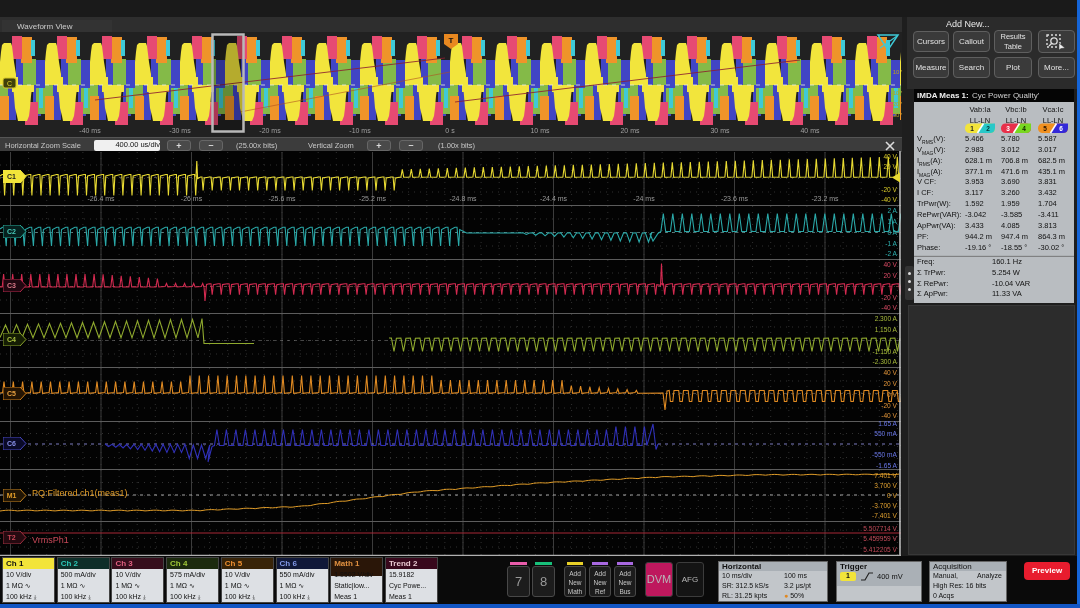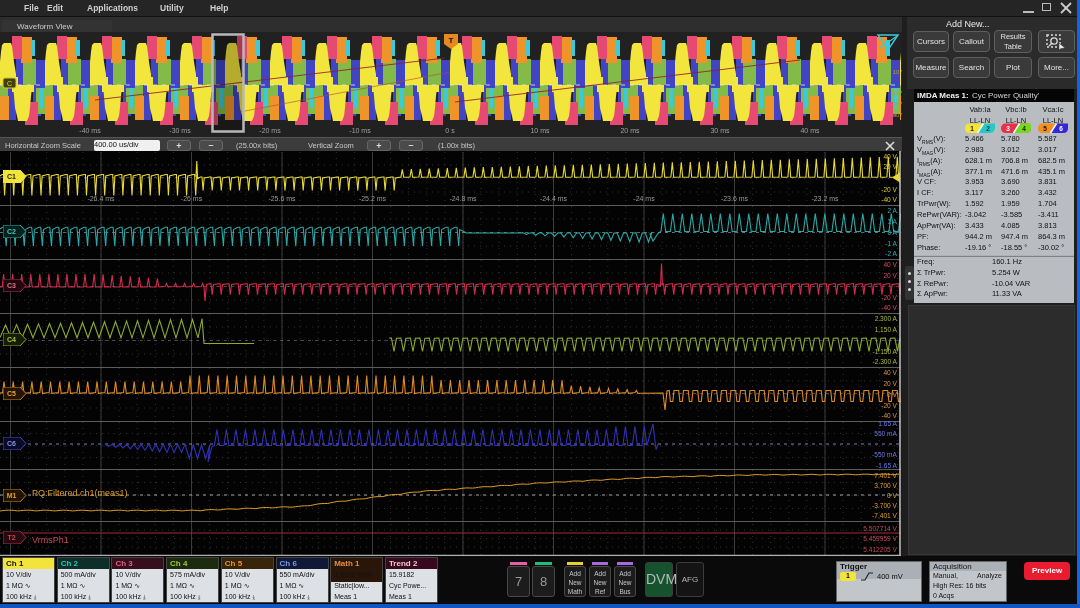--- a/index.html
+++ b/index.html
@@ -1,32 +1,19 @@
 <!DOCTYPE html>
 <html><head><meta charset="utf-8"><style>
 *{margin:0;padding:0;box-sizing:border-box}
 html,body{width:1080px;height:608px;overflow:hidden;background:#1a1a1a;font-family:"Liberation Sans",sans-serif}
 .abs{position:absolute}
 .btn{position:absolute;background:#3a3a3a;border:1px solid #5f5f5f;border-radius:4px;color:#e2e2e2;text-align:center;font-size:8px}
 .tinybtn{position:absolute;background:#4a4a4a;border:1px solid #666;border-radius:3px;color:#ddd;text-align:center;font-weight:bold}
 </style></head><body>
 <div class="abs" style="left:0;top:0;width:1080px;height:608px;background:#1a1a1a">
-<div class="abs" style="left:0;top:0;width:1080px;height:17px;background:#252525;border-bottom:1px solid #111">
-      <span class="abs" style="left:24px;top:3px;font-size:8.5px;color:#cfcfcf;font-weight:bold">File</span>
-      <span class="abs" style="left:47px;top:3px;font-size:8.5px;color:#cfcfcf;font-weight:bold">Edit</span>
-      <span class="abs" style="left:87px;top:3px;font-size:8.5px;color:#cfcfcf;font-weight:bold">Applications</span>
-      <span class="abs" style="left:160px;top:3px;font-size:8.5px;color:#cfcfcf;font-weight:bold">Utility</span>
-      <span class="abs" style="left:210px;top:3px;font-size:8.5px;color:#cfcfcf;font-weight:bold">Help</span>
-      <span class="abs" style="left:1023px;top:2px;width:11px;height:11px;border-bottom:2px solid #bbb"></span>
-      <span class="abs" style="left:1042px;top:3px;width:9px;height:8px;border:1.5px solid #bbb"></span>
-      <svg class="abs" style="left:1060px;top:2px" width="12" height="12">
-        <line x1="1" y1="1" x2="11" y2="11" stroke="#ccc" stroke-width="1.8"></line>
-        <line x1="11" y1="1" x2="1" y2="11" stroke="#ccc" stroke-width="1.8"></line>
-      </svg>
-    </div>
     <div class="abs" style="left:0;top:17px;width:908px;height:15px;background:#2e2e2e">
       <div class="abs" style="left:2px;top:3px;width:110px;height:14px;background:#333333">
         <span style="position:absolute;left:15px;top:2px;font-size:8px;color:#cccccc">Waveform View</span>
       </div>
     </div>
     <svg width="908" height="105" viewBox="0 0 908 105" style="position:absolute;left:0;top:32px">
       <rect width="908" height="105" fill="#212121"></rect>
       <defs>
         <pattern id="ov" x="0" y="0" width="45" height="105" patternUnits="userSpaceOnUse">
           <rect x="16" y="26" width="8" height="32" fill="#4145c5"></rect>
@@ -70,21 +57,21 @@
       <line x1="880" y1="16" x2="897" y2="4" stroke="#3ec9d6" stroke-width="1.2"></line>
       <text x="905" y="42" font-size="6" fill="#b8a020" text-anchor="end" font-family="Liberation Sans, sans-serif">10 V</text>
       <text x="905" y="63" font-size="6" fill="#b8a020" text-anchor="end" font-family="Liberation Sans, sans-serif">-10 V</text>
       <text x="905" y="74" font-size="6" fill="#b8a020" text-anchor="end" font-family="Liberation Sans, sans-serif">-20 V</text>
       <text x="905" y="85" font-size="6" fill="#b8a020" text-anchor="end" font-family="Liberation Sans, sans-serif">-30 V</text>
       <rect x="3" y="46" width="13" height="10" fill="#40400a" stroke="#d8c828" rx="2"></rect>
       <text x="9.5" y="54" font-size="7" fill="#e8d830" text-anchor="middle" font-family="Liberation Sans, sans-serif">C</text>
     </svg>
     <div class="abs" style="left:0;top:137px;width:908px;height:15px;background:#3c3c3c;border-top:1px solid #555">
       <span class="abs" style="left:5px;top:3px;font-size:7.5px;color:#c8c8c8">Horizontal Zoom Scale</span>
-      <span class="abs" style="left:94px;top:1.5px;width:66px;height:11px;background:#f0f0f0;color:#111;font-size:7.5px;text-align:left;border-radius:2px">400.00 us/div</span>
+      <span class="abs" style="left:94px;top:1.5px;width:66px;height:11px;background:#f0f0f0;color:#111;font-size:7.5px;text-align:right;border-radius:2px">400.00 us/div</span>
       <span class="tinybtn" style="left:167px;top:1.5px;width:24px;height:11px;font-size:9px;line-height:10px">+</span>
       <span class="tinybtn" style="left:199px;top:1.5px;width:24px;height:11px;font-size:9px;line-height:9px">–</span>
       <span class="abs" style="left:236px;top:3px;font-size:7.5px;color:#c8c8c8">(25.00x bits)</span>
       <span class="abs" style="left:308px;top:3px;font-size:7.5px;color:#c8c8c8">Vertical Zoom</span>
       <span class="tinybtn" style="left:367px;top:1.5px;width:24px;height:11px;font-size:9px;line-height:10px">+</span>
       <span class="tinybtn" style="left:399px;top:1.5px;width:24px;height:11px;font-size:9px;line-height:9px">–</span>
       <span class="abs" style="left:438px;top:3px;font-size:7.5px;color:#c8c8c8">(1.00x bits)</span>
       <svg class="abs" style="left:884px;top:2px" width="12" height="12">
         <line x1="2" y1="2" x2="10" y2="10" stroke="#ddd" stroke-width="1.6"></line>
         <line x1="10" y1="2" x2="2" y2="10" stroke="#ddd" stroke-width="1.6"></line>
@@ -427,21 +414,21 @@
     </div>
     <div class="abs" style="left:275.5px;top:557px;width:53px;height:46px;background:#dde0e4;border:1px solid #444">
       <div style="position:absolute;left:0;top:0;width:100%;height:11px;background:#101838">
         <span style="position:absolute;left:3px;top:1px;font-size:8px;font-weight:bold;color:#8098e8">Ch 6</span>
       </div>
       <span style="position:absolute;left:3px;top:13px;font-size:7px;color:#111">550 mA/div</span>
       <span style="position:absolute;left:3px;top:24px;font-size:7px;color:#111">1 MΩ ∿</span>
       <span style="position:absolute;left:3px;top:35px;font-size:7px;color:#111">100 kHz <span style="font-size:6px">⤓</span></span>
     </div>
     <div class="abs" style="left:330.2px;top:557px;width:53px;height:46px;background:#dde0e4;border:1px solid #444">
-      <div style="position:absolute;left:0;top:0;width:100%;height:24px;background:#2a1608">
+      <div style="position:absolute;left:0;top:0;width:100%;height:18px;background:#2a1608">
         <span style="position:absolute;left:3px;top:1px;font-size:8px;font-weight:bold;color:#e09040">Math 1</span>
       </div>
       <span style="position:absolute;left:3px;top:13px;font-size:7px;color:#111">1.8502 V/div</span>
       <span style="position:absolute;left:3px;top:24px;font-size:7px;color:#111">Static|low...</span>
       <span style="position:absolute;left:3px;top:35px;font-size:7px;color:#111">Meas 1</span>
     </div>
     <div class="abs" style="left:384.9px;top:557px;width:53px;height:46px;background:#dde0e4;border:1px solid #444">
       <div style="position:absolute;left:0;top:0;width:100%;height:11px;background:#38081c">
         <span style="position:absolute;left:3px;top:1px;font-size:8px;font-weight:bold;color:#e8c8d0">Trend 2</span>
       </div>
@@ -462,24 +449,32 @@
     </div>
     <div class="abs" style="left:564px;top:566px;width:22px;height:31px;background:#1c1c1c;border:1px solid #484848;border-radius:3px;color:#c8c8c8;font-size:6.5px;text-align:center;line-height:9px;padding-top:2px">Add<br>New<br>Math</div>
     <div class="abs" style="left:589px;top:562px;width:22px;height:3px">
       <div style="margin:0 3px;height:3px;background:#a868e0"></div>
     </div>
     <div class="abs" style="left:589px;top:566px;width:22px;height:31px;background:#1c1c1c;border:1px solid #484848;border-radius:3px;color:#c8c8c8;font-size:6.5px;text-align:center;line-height:9px;padding-top:2px">Add<br>New<br>Ref</div>
     <div class="abs" style="left:614px;top:562px;width:22px;height:3px">
       <div style="margin:0 3px;height:3px;background:#a868e0"></div>
     </div>
     <div class="abs" style="left:614px;top:566px;width:22px;height:31px;background:#1c1c1c;border:1px solid #484848;border-radius:3px;color:#c8c8c8;font-size:6.5px;text-align:center;line-height:9px;padding-top:2px">Add<br>New<br>Bus</div>
-    <div class="abs" style="left:645px;top:562px;width:28px;height:35px;background:#14532d;border:1px solid #3c3c3c;border-radius:3px;color:#b8b8b8;font-size:14px;text-align:center;line-height:33px">DVM</div>
+    <div class="abs" style="left:645px;top:562px;width:28px;height:35px;background:#be185d;border:1px solid #3c3c3c;border-radius:3px;color:#b8b8b8;font-size:11px;text-align:center;line-height:33px">DVM</div>
     <div class="abs" style="left:676px;top:562px;width:28px;height:35px;background:#141414;border:1px solid #3c3c3c;border-radius:3px;color:#b8b8b8;font-size:8px;text-align:center;line-height:33px">AFG</div>
+    <div class="abs" style="left:718px;top:561px;width:110px;height:41px;background:#c2c6ca;border:1px solid #666">
+      <div style="position:absolute;left:0;top:0;width:100%;height:9px;background:#aab0b6">
+        <span style="position:absolute;left:3px;top:0px;font-size:8px;font-weight:bold;color:#111">Horizontal</span>
+      </div>
+      <div style="position:absolute;left:3px;top:10px;width:104px;font-size:7px;color:#111">10 ms/div<span style="position:absolute;left:62px">100 ms</span></div>
+      <div style="position:absolute;left:3px;top:20px;width:104px;font-size:7px;color:#111">SR: 312.5 kS/s<span style="position:absolute;left:62px">3.2 μs/pt</span></div>
+      <div style="position:absolute;left:3px;top:30px;width:104px;font-size:7px;color:#111">RL: 31.25 kpts<span style="position:absolute;left:62px"><span style="color:#e08820">●</span> 50%</span></div>
+    </div>
     <div class="abs" style="left:836px;top:561px;width:86px;height:41px;background:#c2c6ca;border:1px solid #666">
-      <div style="position:absolute;left:0;top:0;width:100%;height:17px;background:#aab0b6">
+      <div style="position:absolute;left:0;top:0;width:100%;height:24px;background:#aab0b6">
         <span style="position:absolute;left:3px;top:0px;font-size:8px;font-weight:bold;color:#111">Trigger</span>
       </div>
     </div>
     <span class="abs" style="left:840px;top:572px;width:16px;height:9px;background:#f2e43a;border-radius:2px;font-size:7px;color:#111;text-align:center;font-weight:bold">1</span>
     <svg class="abs" style="left:860px;top:571px" width="14" height="11">
       <polyline points="1,9 5,9 9,2 13,2" fill="none" stroke="#222" stroke-width="1.2"></polyline>
     </svg>
     <span class="abs" style="left:877px;top:572px;font-size:7.5px;color:#111">400 mV</span>
     <div class="abs" style="left:929px;top:561px;width:78px;height:41px;background:#c2c6ca;border:1px solid #666">
       <div style="position:absolute;left:0;top:0;width:100%;height:9px;background:#aab0b6">

